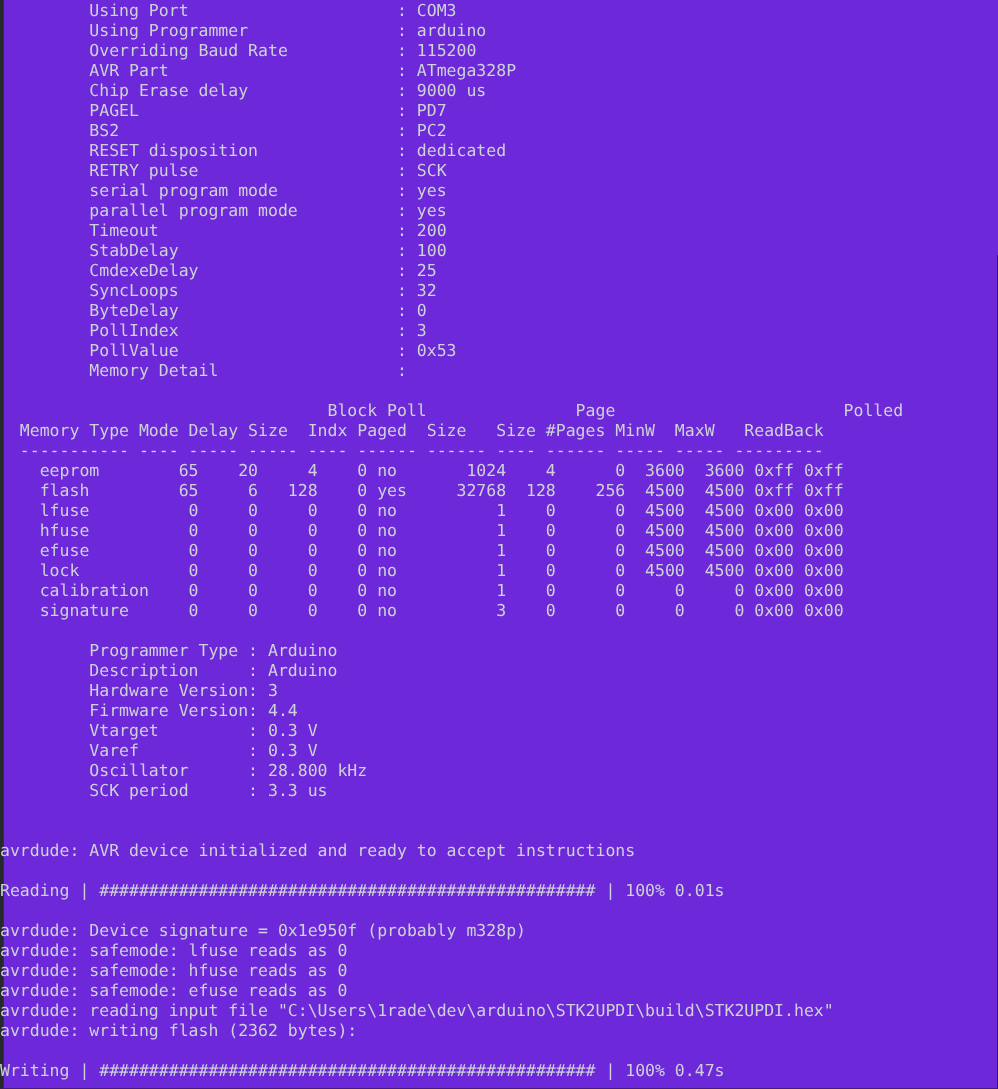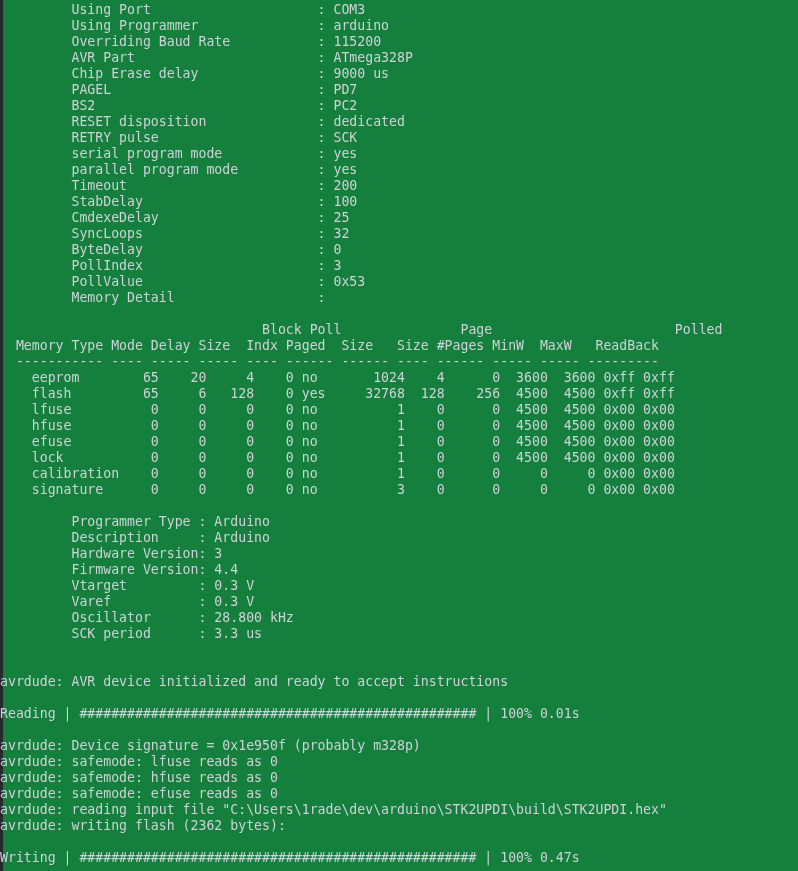--- a/index.html
+++ b/index.html
@@ -4,21 +4,21 @@
 <style>
   html, body {
     margin: 0;
     padding: 0;
     background: #0d0d0d;
   }
   #terminal {
     position: relative;
     width: 798px;
     height: 871px;
-    background: #15803d;
+    background: #6d28d9;
     overflow: hidden;
     font-family: "DejaVu Sans Mono", "Liberation Mono", monospace;
     font-size: 13.2px;
     line-height: 16px;
     color: #cdd2d8;
     box-sizing: border-box;
   }
   #left-rule {
     position: absolute;
     left: 0;

